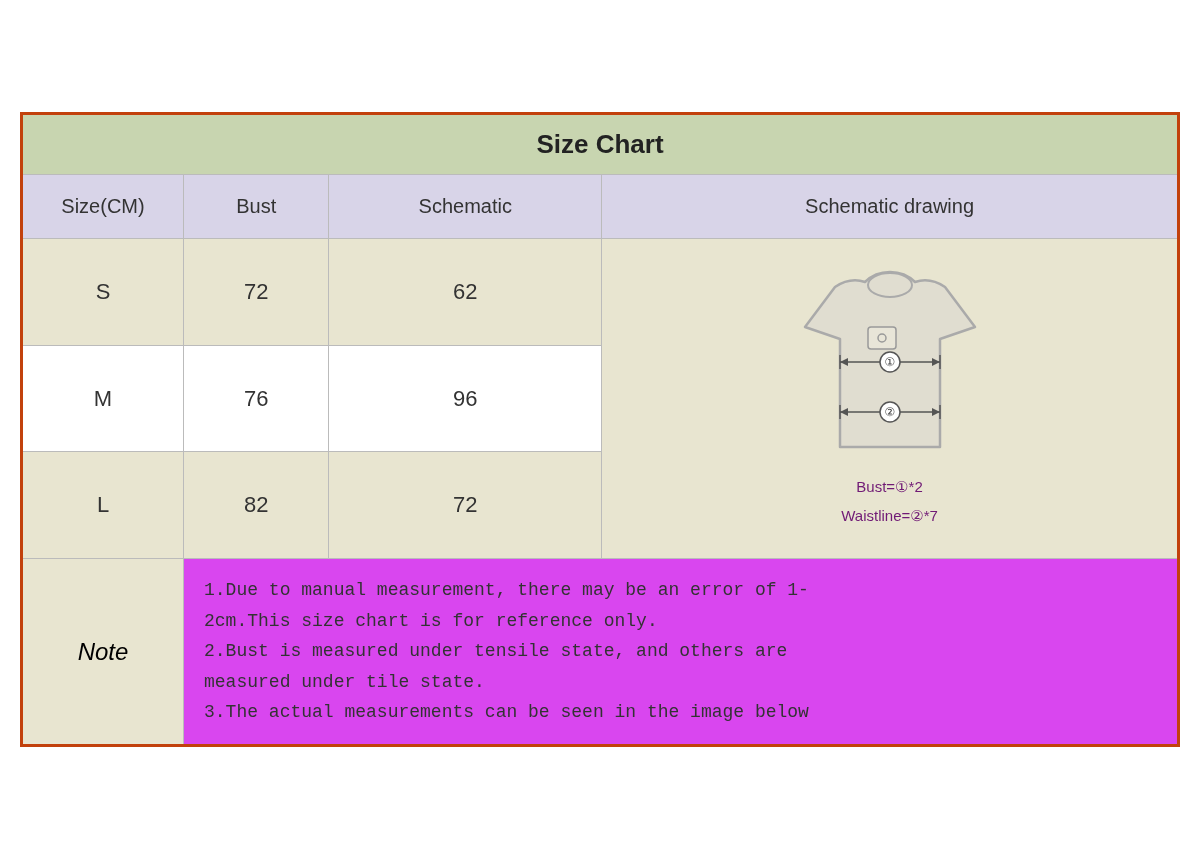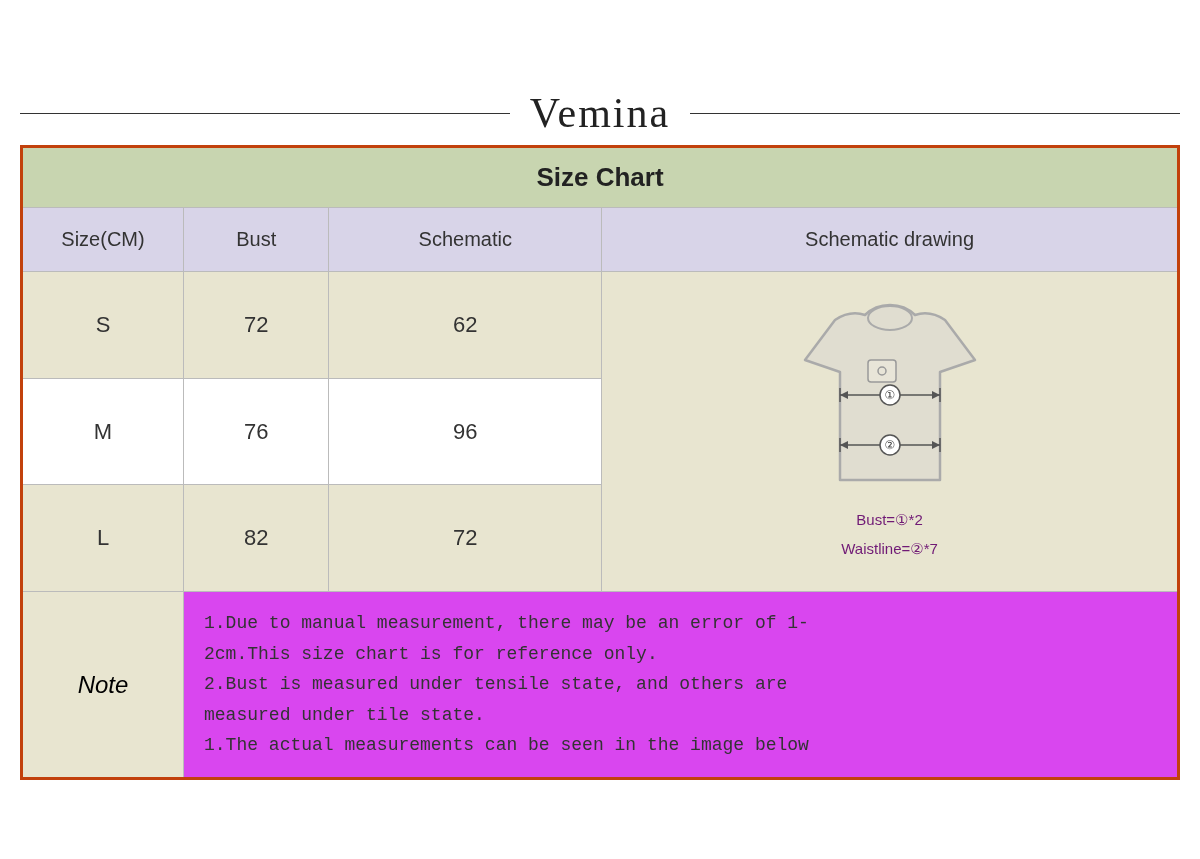--- a/index.html
+++ b/index.html
@@ -113,25 +113,20 @@
       color: #701a75;
       margin-top: 6px;
       line-height: 1.9;
     }
   </style>
 </head>
 <body>
 
 <div class="container">
 
-  <div class="brand-header">
-    <div class="brand-line"></div>
-    <span class="brand-name">Vemina</span>
-    <div class="brand-line"></div>
-  </div>
 
   <table class="size-chart-table">
 
     <tbody>
         <tr class="title-row">
       <td colspan="4">Size Chart</td>
     </tr>
 
     <tr class="header-row">
       <td>Size(CM)</td>
@@ -199,18 +194,18 @@
       <td>72</td>
     </tr>
 
     <tr class="note-row">
       <td class="note-label">Note</td>
       <td class="note-content" colspan="3">
         <div>1.Due to manual measurement, there may be an error of 1-</div>
         <div>2cm.This size chart is for reference only.</div>
         <div>2.Bust is measured under tensile state, and others are</div>
         <div>measured under tile state.</div>
-        <div>1.The actual measurements can be seen in the image below</div>
+        <div>3.The actual measurements can be seen in the image below</div>
       </td>
     </tr>
   </tbody>
     </table>
 </div>
 
 </body></html>

